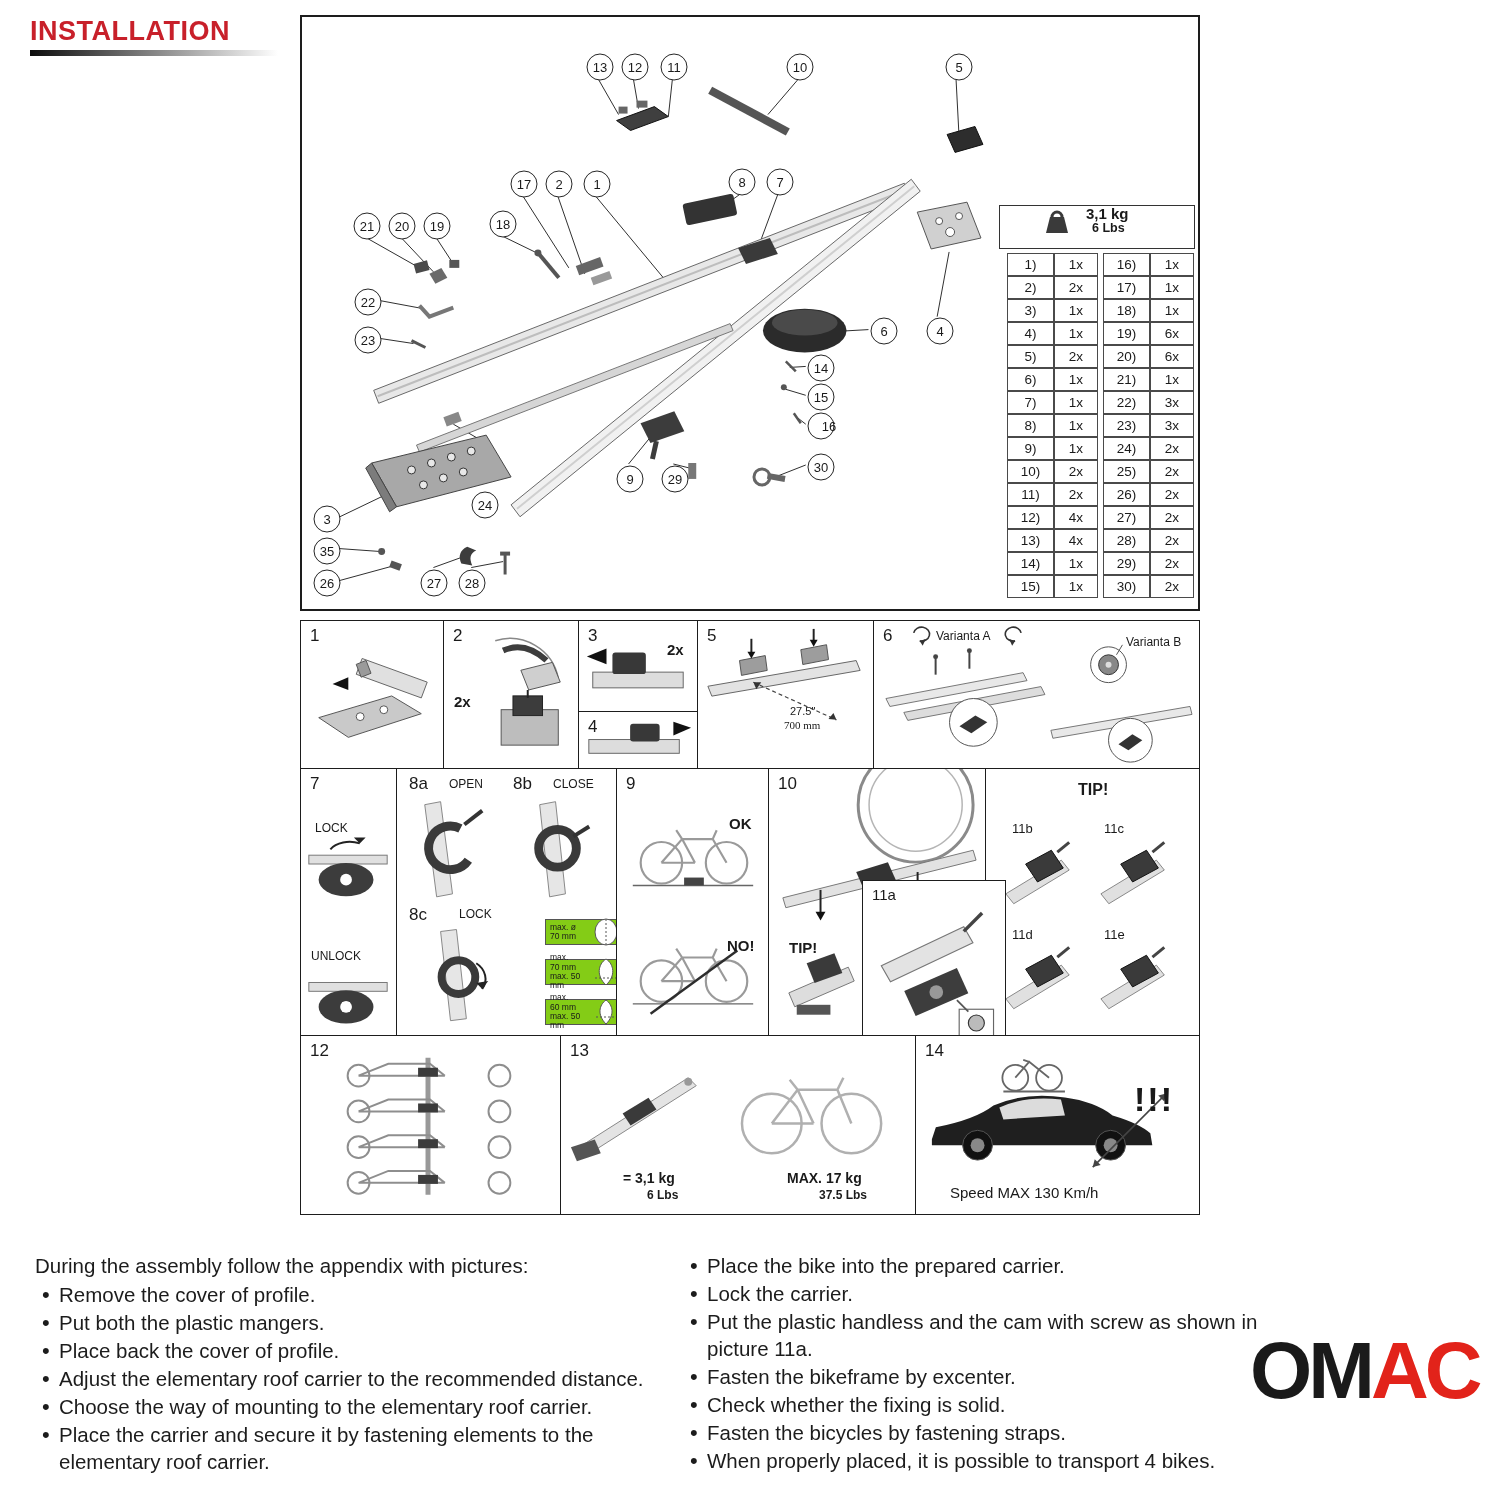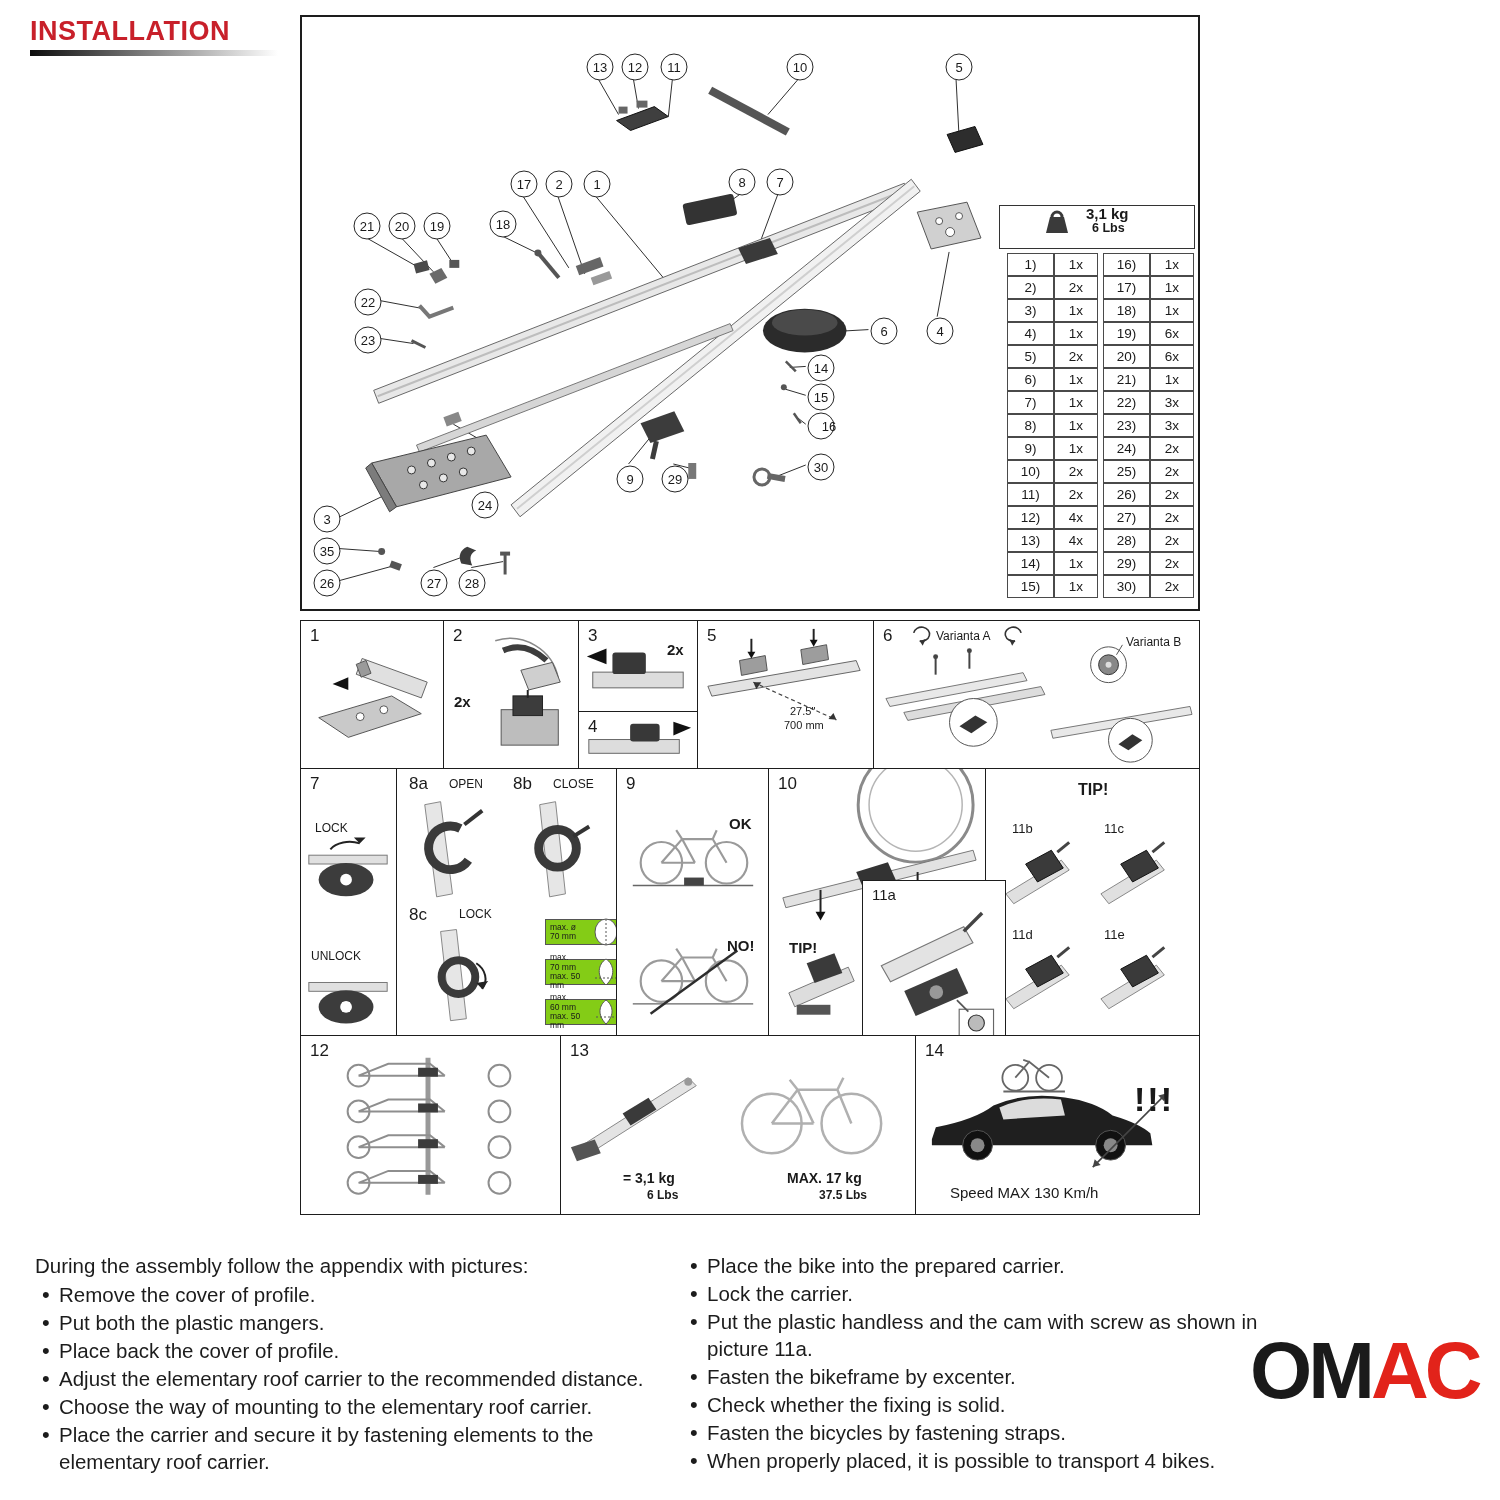--- a/index.html
+++ b/index.html
@@ -420,21 +420,21 @@
     <svg class="art" viewBox="0 0 120 58">
       <rect x="10" y="28" width="92" height="14" fill="#ddd" stroke="#666"></rect>
       <rect x="52" y="12" width="30" height="18" rx="3" fill="#383838"></rect>
       <polygon points="114,16 96,10 96,24" fill="#111"></polygon>
     </svg>
   </section>
 
   <section class="panel p5">
     <span class="pnum">5</span>
     <span class="plabel" style="left:92px;top:84px;font-size:11px;">27.5"</span>
-    <span class="plabel" style="left:86px;top:98px;font-size:11px;">700 mm</span>
+    <span class="plabel" style="left:86px;top:98px;font-size:11px;font-family:Liberation Serif, serif;">700 mm</span>
     <svg class="art" viewBox="0 0 177 149">
       <polygon points="10,66 160,40 164,50 14,76" fill="#e3e3e3" stroke="#666"></polygon>
       <polygon points="42,40 68,35 70,50 44,55" fill="#9d9d9d" stroke="#555"></polygon>
       <polygon points="104,29 130,24 132,39 106,44" fill="#9d9d9d" stroke="#555"></polygon>
       <line x1="54" y1="18" x2="54" y2="32" stroke="#222" stroke-width="2"></line>
         <polygon points="50,31 58,31 54,38" fill="#111"></polygon>
       <line x1="117" y1="8" x2="117" y2="20" stroke="#222" stroke-width="2"></line>
         <polygon points="113,19 121,19 117,26" fill="#111"></polygon>
       <line x1="56" y1="62" x2="140" y2="100" stroke="#444" stroke-width="1.2" stroke-dasharray="4,3"></line>
       <polygon points="56,62 64,62 59,69" fill="#333"></polygon>

